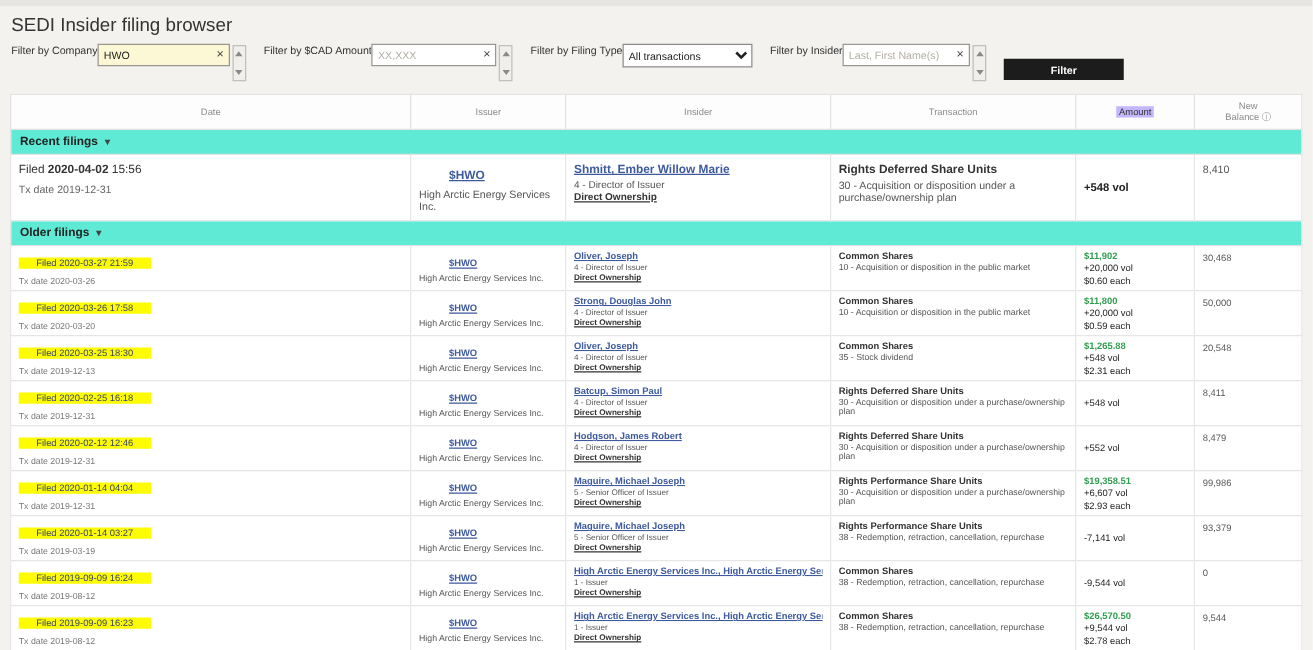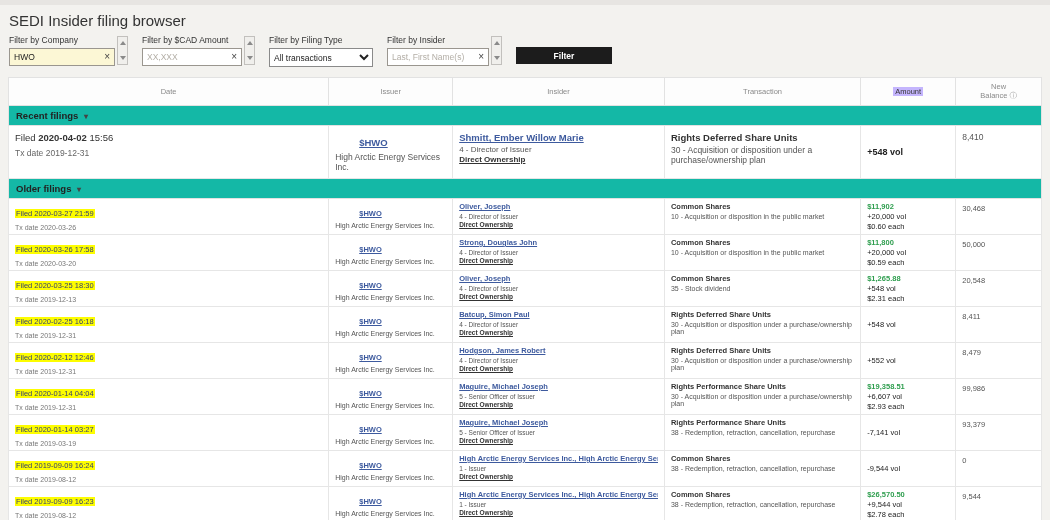--- a/index.html
+++ b/index.html
@@ -1,21 +1,21 @@
 <!DOCTYPE html>
 <html><head>
 <meta charset="utf-8">
 <style>
   html,body{margin:0;padding:0;width:1050px;height:520px;overflow:hidden;
     background:#f3f2ef;font-family:"Liberation Sans",sans-serif;}
   .topstrip{height:5px;background:#e7e5e2;}
   .title{font-size:15px;color:#333;margin:7px 0 6px 9px;font-weight:400;}
   .filters{display:flex;align-items:flex-start;margin-left:9px;}
   .fgroup{display:flex;margin-right:14px;}
-  .fcol{display:flex;flex-direction:column;}
+  .fcol{display:flex;flex-direction:row;}
   .flabel{font-size:8.5px;color:#333;margin-bottom:3px;}
   .fbox{position:relative;height:16px;border:1px solid #9a968f;background:#fff;
     display:flex;align-items:center;box-sizing:content-box;}
   .fbox input{border:none;outline:none;background:transparent;font-size:8.5px;
     padding:0 2px 0 4px;width:100%;font-family:inherit;color:#222;}
   .fbox input::placeholder{color:#b3aea6;}
   .fbox.yellow{background:#fcf7d5;}
   .clear{font-size:10px;color:#444;padding:0 4px;cursor:pointer;line-height:1;}
   .spin{width:11px;height:29px;margin:1px 0 0 2px;border:1px solid #c2c0bd;background:#f0efec;
     display:flex;flex-direction:column;justify-content:space-between;align-items:center;
@@ -28,26 +28,26 @@
     font-family:inherit;color:#222;}
   .fbtn{width:96px;height:17px;background:#1c1c1c;color:#fff;border:none;font-size:8.5px;
     font-weight:bold;margin-top:12px;font-family:inherit;cursor:pointer;}
   
   table.grid{width:1034px;margin:10px 8px 0;border-collapse:collapse;background:#fff;
     table-layout:fixed;border:1px solid #d7d7d7;}
   th{border:1px solid #e2e2e2;background:#fdfdfd;font-size:7.5px;font-weight:400;color:#8a8a8a;
     padding:4px 16px;text-align:center;}
   .th-hl{background:#c4b5fd;color:#333;padding:0 2px;}
   .info-i{color:#9a9a9a;font-size:7.5px;margin-left:2px;cursor:pointer;}
-  tr.section td{background:#14b8a6;border:1px solid #e2e2e2;font-size:9.5px;font-weight:bold;
+  tr.section td{background:#5eead4;border:1px solid #e2e2e2;font-size:9.5px;font-weight:bold;
     color:#222;padding:4px 7px;height:auto;cursor:pointer;}
   tr.section .chev{font-size:8px;color:#444;margin-left:3px;}
   td{border:1px solid #e6e6e6;vertical-align:top;padding:3px 6px;overflow:hidden;box-sizing:border-box;}
   tr.orow td{height:34px;}
-  .filed-hl{display:inline-block;background:#fdfd00;color:#35406e;font-size:7.5px;padding:0 1px;}
+  .filed-hl{display:inline-block;background:#fdfd00;color:#35406e;font-size:7.5px;padding:0 14px;}
   .txd{font-size:7px;color:#777;margin-top:4px;}
   .tick{font-size:7.5px;font-weight:bold;color:#3d5a9e;text-decoration:underline;
     display:inline-block;cursor:pointer;margin-left:24px;}
   .iname{font-size:7px;color:#555;margin-top:2px;}
   .ilink{font-size:7.5px;font-weight:bold;color:#3d5a9e;text-decoration:underline;display:block;
     white-space:nowrap;overflow:hidden;cursor:pointer;}
   .irole{font-size:6.5px;color:#555;margin-top:2px;}
   .iown{font-size:6.5px;color:#333;font-weight:bold;margin-top:1px;text-decoration:underline;}
   .sec{font-size:7.5px;font-weight:bold;color:#333;}
   .ttype{font-size:7px;color:#555;margin-top:2px;}

